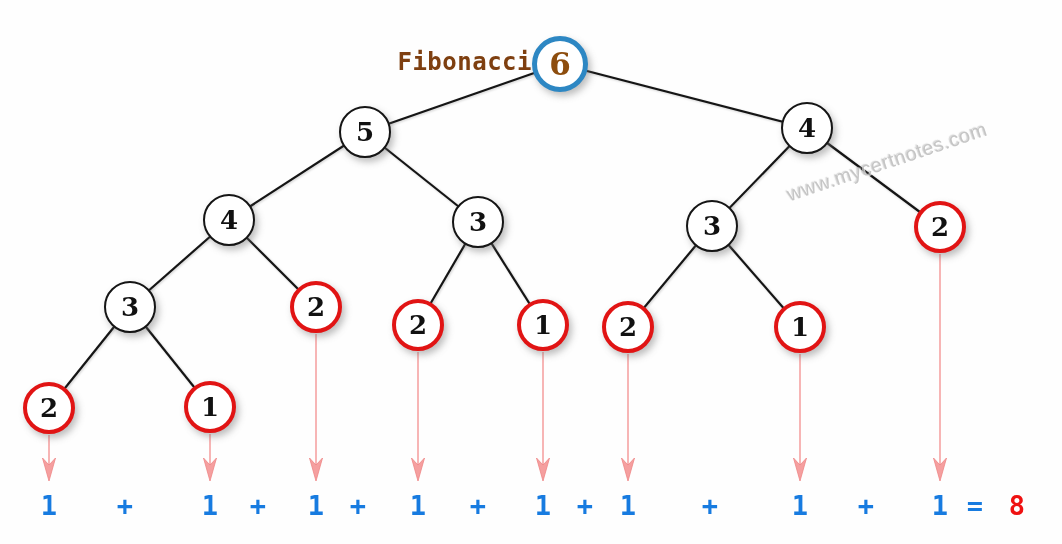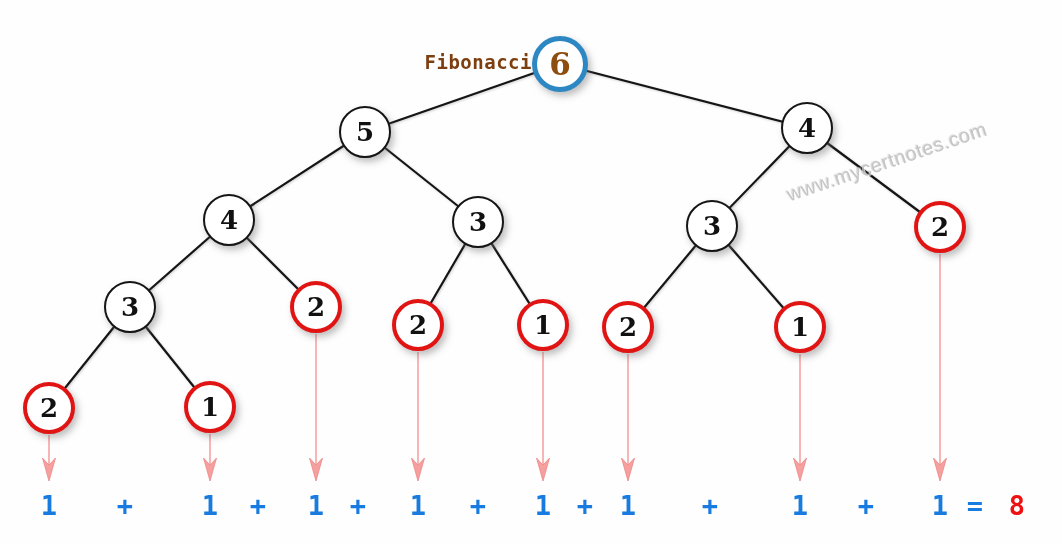--- a/index.html
+++ b/index.html
@@ -33,21 +33,21 @@
   .node.leaf     { width: 52px; height: 52px; border: 4px solid #e11414; font-size: 26px; }
   .node.root     { width: 56px; height: 56px; border: 5px solid #2d87c3; font-size: 31px; }
   .fib-label {
     position: absolute;
     left: 332px; top: 62px;
     width: 200px;
     text-align: right;
     transform: translateY(-50%);
     font-family: "DejaVu Sans Mono", monospace;
     font-weight: bold;
-    font-size: 19px;
+    font-size: 24px;
     letter-spacing: 0.5px;
     white-space: nowrap;
   }
   .watermark {
     position: absolute;
     left: 887px; top: 162px;
     transform: translate(-50%,-50%) rotate(-18.5deg);
     font-family: "Liberation Sans", sans-serif;
     font-size: 20px;
     letter-spacing: 0.5px;

